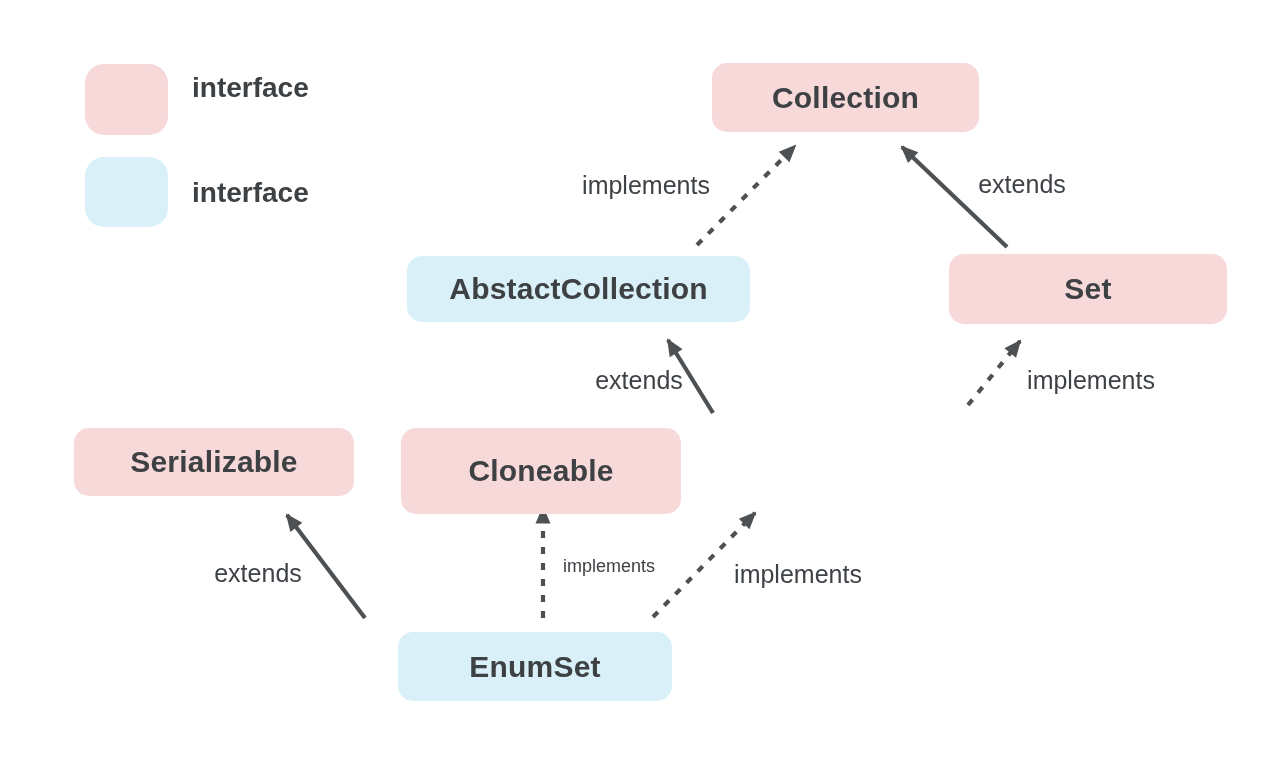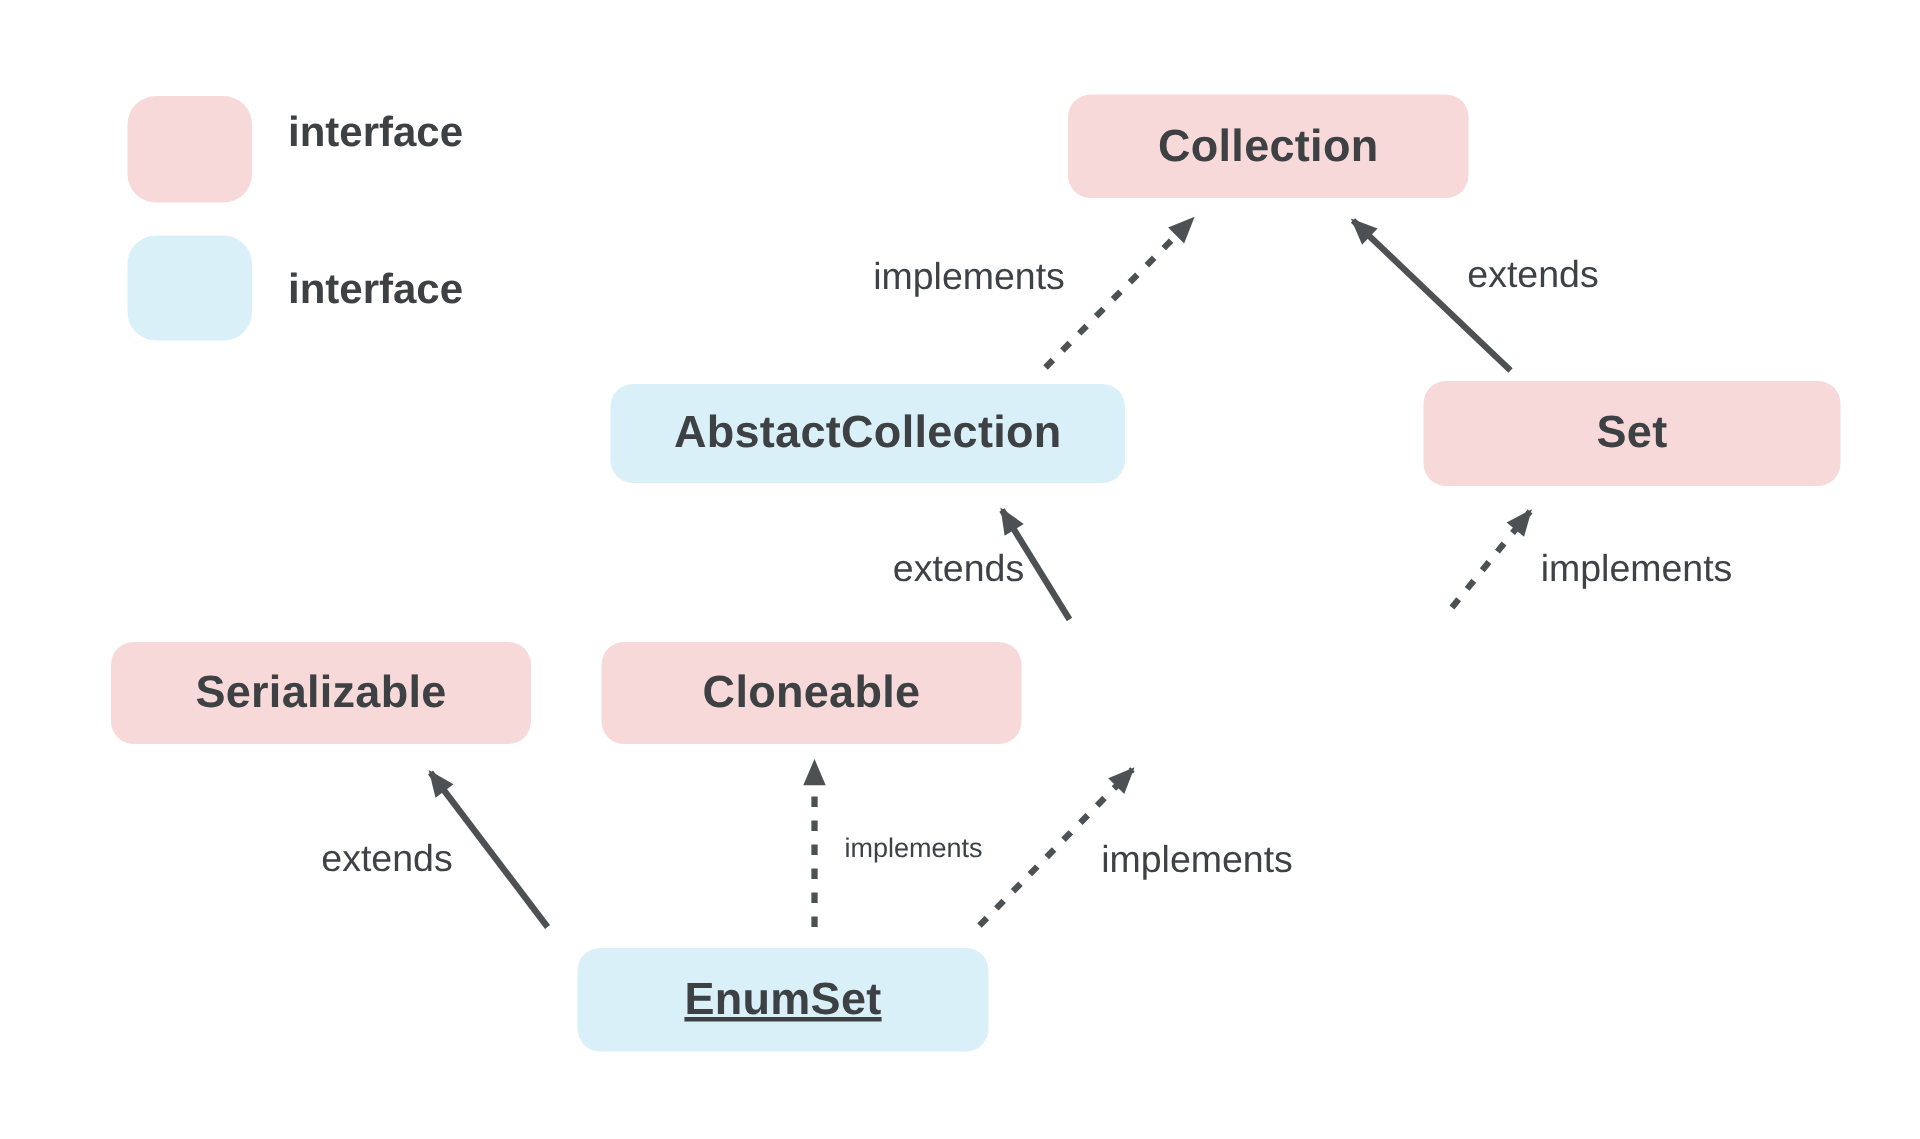--- a/index.html
+++ b/index.html
@@ -103,26 +103,26 @@
   </div>
 
   <div class="node interface" style="left:74px; top:428px; width:280px; height:68px;">
     <span>Serializable</span>
   </div>
 
   <div class="node interface" style="left:949px; top:254px; width:278px; height:70px;">
     <span>Set</span>
   </div>
 
-  <div class="node interface" style="left:401px; top:428px; width:280px; height:68px;">
+  <div class="node interface" style="left:401px; top:428px; width:280px; height:86px;">
     <span>Cloneable</span>
   </div>
 
 
-  <div class="node abstract" style="left:385px; top:632px; width:274px; height:69px;text-decoration:underline;">
+  <div class="node abstract" style="left:398px; top:632px; width:274px; height:69px;">
     <span>EnumSet</span>
   </div>
 
   <div class="edge-label" style="left:646px; top:185px;">implements</div>
   <div class="edge-label" style="left:1022px; top:184px;">extends</div>
   <div class="edge-label" style="left:639px; top:380px;">extends</div>
   <div class="edge-label" style="left:1091px; top:380px;">implements</div>
   <div class="edge-label" style="left:258px; top:573px;">extends</div>
   <div class="edge-label small" style="left:609px; top:566px;">implements</div>
   <div class="edge-label" style="left:798px; top:574px;">implements</div>

